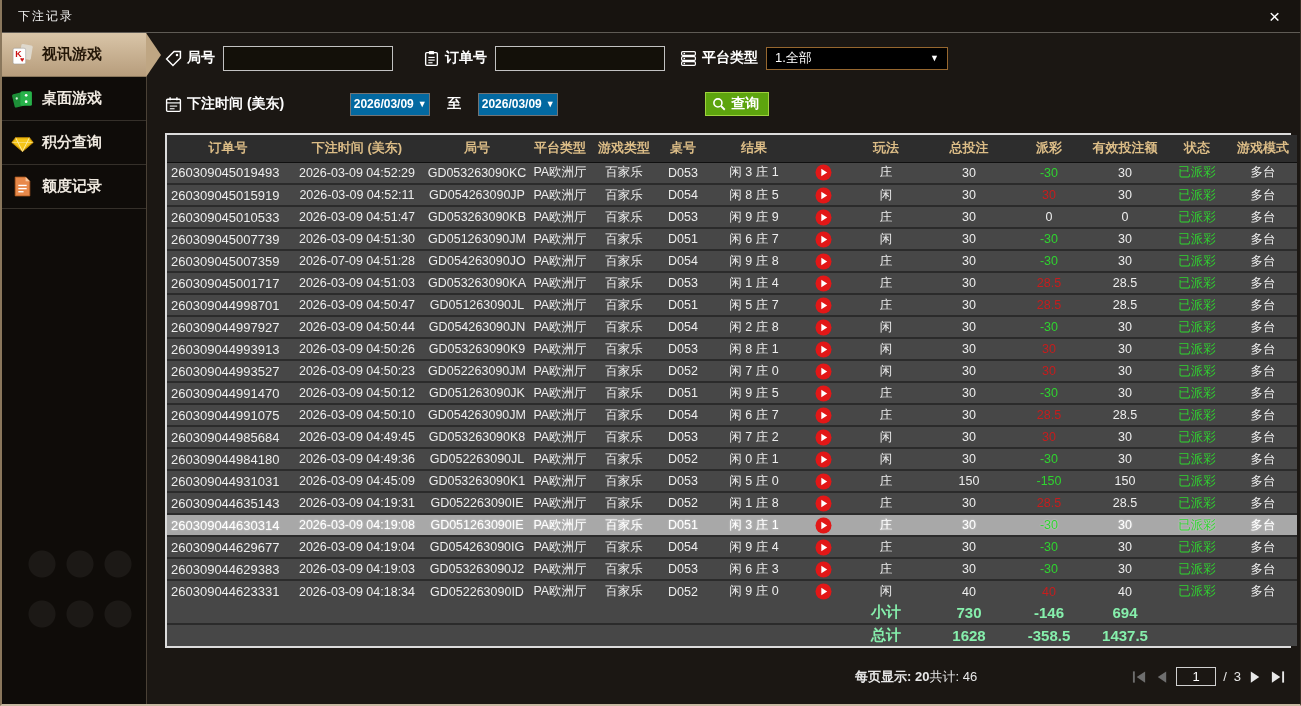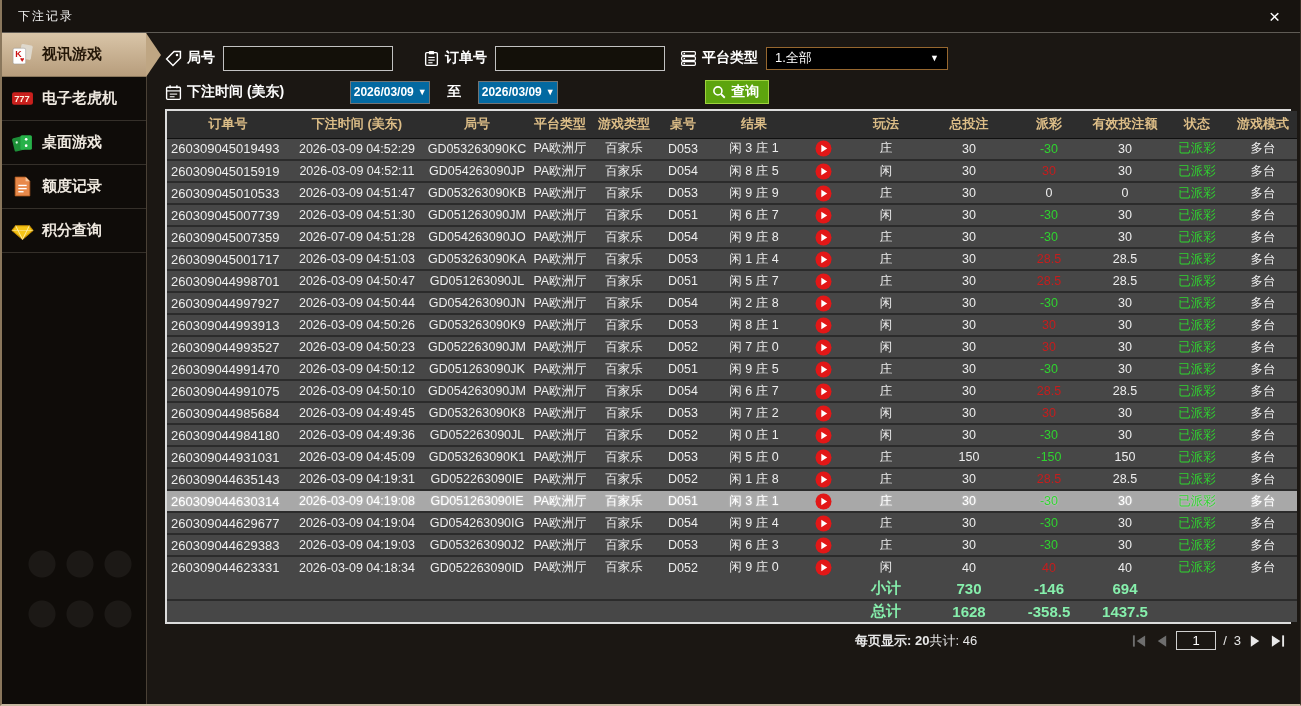--- a/index.html
+++ b/index.html
@@ -32,21 +32,21 @@
   .sicon svg { width:100%; height:100%; }
   .side-ghost { margin-top:auto; height:180px; opacity:.05;
     background:
       radial-gradient(circle 14px at 40px 40px,#fff 13px,transparent 14px),
       radial-gradient(circle 14px at 78px 40px,#fff 13px,transparent 14px),
       radial-gradient(circle 14px at 116px 40px,#fff 13px,transparent 14px),
       radial-gradient(circle 14px at 40px 90px,#fff 13px,transparent 14px),
       radial-gradient(circle 14px at 78px 90px,#fff 13px,transparent 14px),
       radial-gradient(circle 14px at 116px 90px,#fff 13px,transparent 14px); }
   main { flex:1; min-width:0; background:#1b1713; padding:8px 9px 0 18px;
-    display:flex; flex-direction:column; position:relative; }
+    display:flex; flex-direction:column; position:relative;gap:12px; }
   
   .frow { display:flex; align-items:center; height:34px; flex:0 0 34px; color:#ffffff; }
   .flabel { font-size:14px; font-weight:bold; color:#ffffff; white-space:nowrap; }
   .ficon { width:17px; height:17px; display:inline-flex; margin-right:5px; flex:0 0 17px; }
   .ficon svg { width:100%; height:100%; }
   .txt { width:170px; height:25px; background:#131009; border:1px solid #c2c2c2;
     color:#fff; font-size:13px; padding:0 6px; margin-left:8px; outline:none; }
   .selectbox { width:182px; height:23px; margin-left:8px; background:#000000;
     border:1px solid #96672f; color:#fff; font-size:13px; display:flex; align-items:center;
     padding:0 8px; cursor:pointer; }
@@ -108,59 +108,50 @@
               <rect x="2" y="5" width="12" height="15" rx="1.5" fill="#ffffff" stroke="#999" stroke-width="0.5"></rect>
               <text x="4" y="13.5" font-size="8.5" fill="#cc1111" font-weight="bold">K</text>
               <text x="8.5" y="18.5" font-size="7" fill="#cc1111">♥</text>
             </svg>
         </span>
         <span class="slabel">视讯游戏</span>
       </div>
       <div class="side-item">
         <span class="sicon">
           <svg viewBox="0 0 22 22">
-              <rect x="1" y="5" width="20" height="12" rx="2" fill="#c9201d"></rect>
-              <text x="3" y="14.5" font-size="9" fill="#ffeedd" font-weight="bold">777</text>
-            </svg>
-        </span>
-        <span class="slabel">电子老虎机</span>
-      </div>
-      <div class="side-item">
-        <span class="sicon">
-          <svg viewBox="0 0 22 22">
               <rect x="2" y="6" width="10" height="13" rx="1.5" fill="#1d8f38" transform="rotate(-14 7 12)"></rect>
               <rect x="9" y="4" width="11" height="14" rx="1.5" fill="#27b24a"></rect>
               <circle cx="14.5" cy="8" r="1.3" fill="#fff"></circle>
               <circle cx="14.5" cy="14" r="1.3" fill="#fff"></circle>
               <circle cx="5.5" cy="11" r="1.1" fill="#d9f2e0"></circle>
             </svg>
         </span>
         <span class="slabel">桌面游戏</span>
+      </div>
+      <div class="side-item">
+        <span class="sicon">
+          <svg viewBox="0 0 22 22">
+              <polygon points="4.5,6.5 17.5,6.5 21,11 11,19.5 1,11" fill="#f5c518" stroke="#c79000" stroke-width="1"></polygon>
+              <polyline points="4.5,6.5 11,19.5 17.5,6.5" fill="none" stroke="#fff6c8" stroke-width="0.9" opacity="0.8"></polyline>
+              <line x1="1" y1="11" x2="21" y2="11" stroke="#fff6c8" stroke-width="0.7" opacity="0.6"></line>
+            </svg>
+        </span>
+        <span class="slabel">积分查询</span>
       </div>
       <div class="side-item">
         <span class="sicon">
           <svg viewBox="0 0 22 22">
               <path d="M4 2 h10 l4 4 v14 H4 Z" fill="#e8894a" stroke="#b55f23" stroke-width="0.8"></path>
               <path d="M14 2 v4 h4 Z" fill="#f7c9a0"></path>
               <line x1="7" y1="10" x2="15" y2="10" stroke="#fff" stroke-width="1.3"></line>
               <line x1="7" y1="13" x2="15" y2="13" stroke="#fff" stroke-width="1.3"></line>
               <line x1="7" y1="16" x2="12" y2="16" stroke="#fff" stroke-width="1.3"></line>
             </svg>
         </span>
         <span class="slabel">额度记录</span>
-      </div>
-      <div class="side-item">
-        <span class="sicon">
-          <svg viewBox="0 0 22 22">
-              <polygon points="4.5,6.5 17.5,6.5 21,11 11,19.5 1,11" fill="#f5c518" stroke="#c79000" stroke-width="1"></polygon>
-              <polyline points="4.5,6.5 11,19.5 17.5,6.5" fill="none" stroke="#fff6c8" stroke-width="0.9" opacity="0.8"></polyline>
-              <line x1="1" y1="11" x2="21" y2="11" stroke="#fff6c8" stroke-width="0.7" opacity="0.6"></line>
-            </svg>
-        </span>
-        <span class="slabel">积分查询</span>
       </div>
       <div class="side-ghost"></div>
     </aside>
 
     <main>
 
       <div class="frow">
         <span class="ficon">
           <svg viewBox="0 0 16 16">
               <path d="M1.5 8.5 L7.5 14.5 L14.5 7.5 L14.5 1.5 L8.5 1.5 Z" fill="none" stroke="#fff" stroke-width="1.4"></path>

